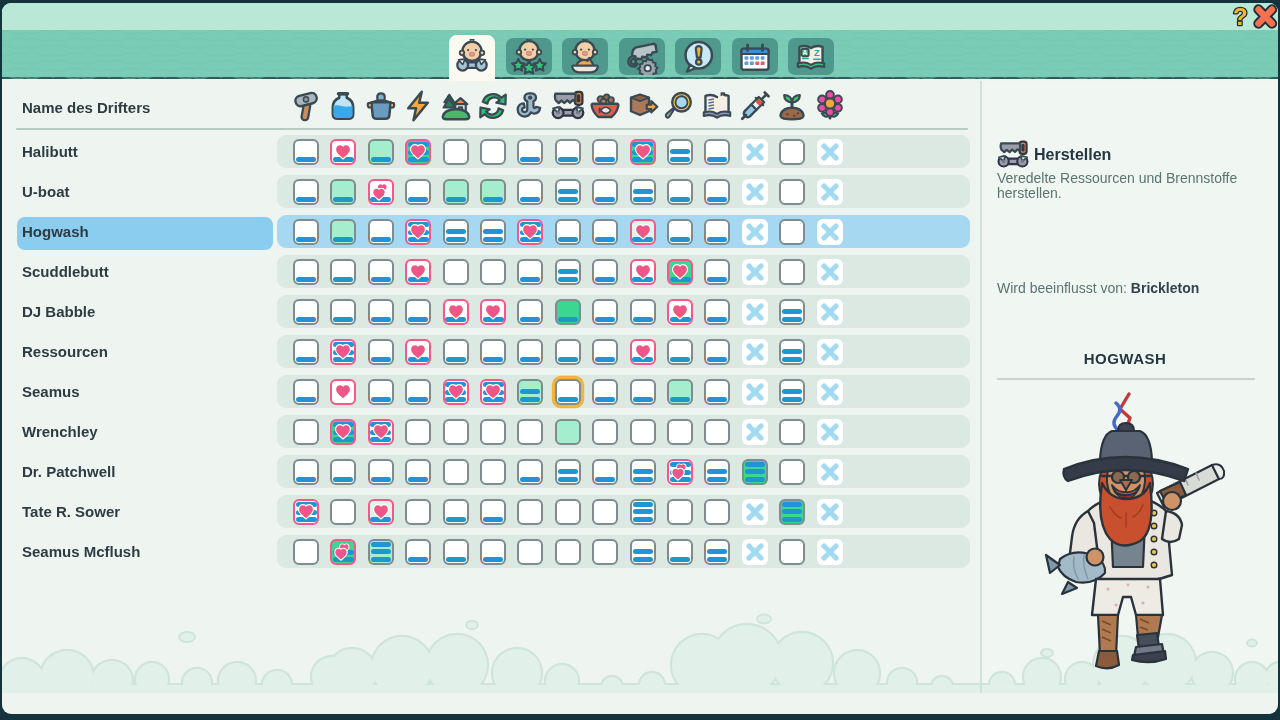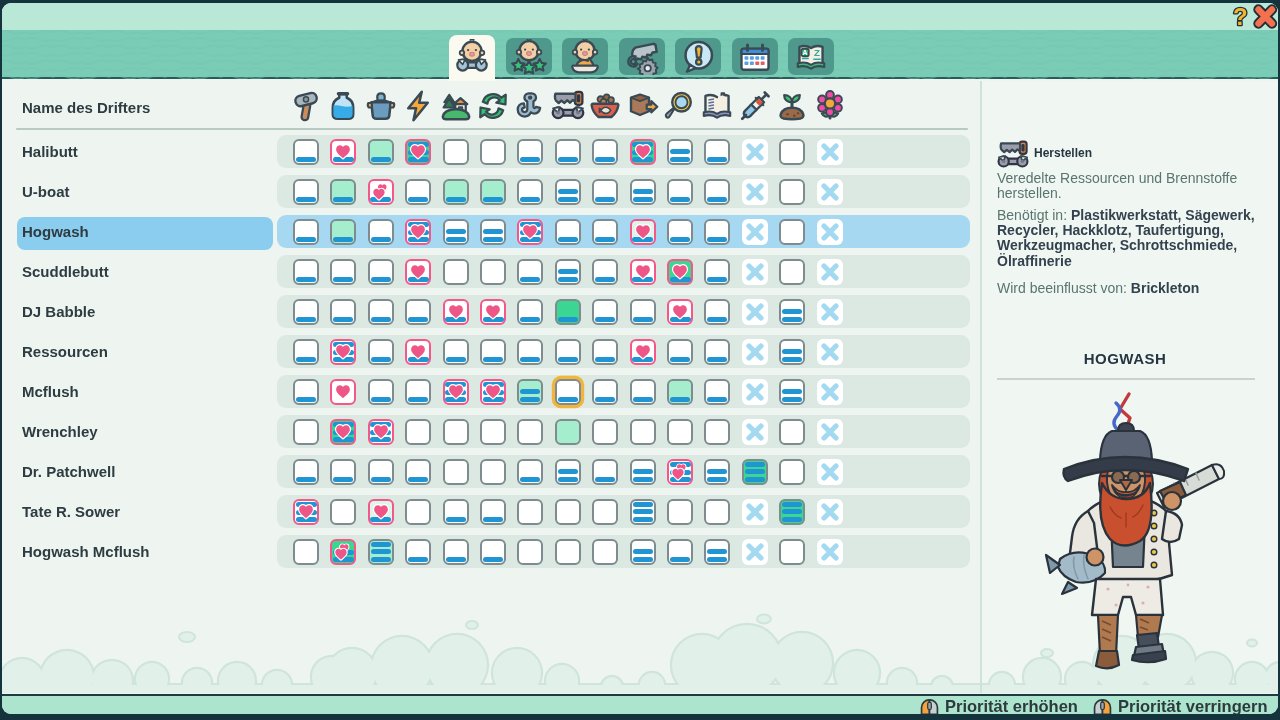--- a/index.html
+++ b/index.html
@@ -21,21 +21,21 @@
 .cell{position:absolute;width:26px;height:26px;border-radius:6px;background:#fff}
 .cell.bd{border:2px solid #7e8c90}
 .cell.pk{border:2.5px solid #f4578a}
 .cell.gl{background:#a5eecd}
 .cell.gd{background:#3bd691}
 .cell.gm{background:#def5e9}
 .cell.ring{box-shadow:0 0 0 3.2px #f0b53a}
 .bar{position:absolute;height:5px;border-radius:2.5px;background:#2095d3}
 .hsvg{position:absolute;left:50%;transform:translateX(-50%)}
 .rpanel{position:absolute;left:980px;top:0;width:300px;height:612px}
-.rp-title{position:absolute;left:52px;top:65px;font-size:12px;font-weight:bold;color:#263640}
+.rp-title{position:absolute;left:52px;top:65px;font-size:16px;font-weight:bold;color:#263640}
 .rp-icon{position:absolute;left:14px;top:57px;width:34px;height:34px}
 .rp-p{position:absolute;left:15px;width:280px;font-size:14px;line-height:15.2px;color:#5a7470}
 .rp-p b{color:#33424e}
 .charname{position:absolute;left:8px;top:269px;width:270px;text-align:center;font-size:15px;font-weight:bold;letter-spacing:.5px;color:#263640}
 .rp-hr{position:absolute;left:15px;top:297px;width:258px;height:2px;background:#c9d4ce}
 .bottombar{position:absolute;left:0;top:691px;width:100%;height:23px;background:#ace4cd;border-top:2px solid #1e3a42}
 .bbtn{position:absolute;top:1px;height:22px;font-size:16.5px;font-weight:bold;color:#2c3a3e;white-space:nowrap}
 .bbtn svg{vertical-align:-4px;margin-right:5px}
 </style></head>
 <body>
@@ -687,21 +687,21 @@
 <div class="cell bd" style="left:777.2px;top:257.5px">
         <i class="bar" style="left:1.0px;right:1.0px;bottom:1.0px"></i>
         <i class="bar" style="left:1.0px;right:1.0px;bottom:8.5px"></i>
       </div>
 <div class="cell" style="left:814.6px;top:257.5px">
         <svg class="hsvg" style="top:4px" width="18" height="18" viewBox="0 0 18 18">
           <path d="M3 3 L15 15 M15 3 L3 15" stroke="#a3daf1" stroke-width="5.2" stroke-linecap="round"></path>
         </svg>
       </div>
 <div class="pill" style="top:294px"></div>
-<div class="rname" style="top:302px">Mcflush</div>
+<div class="rname" style="top:302px">Seamus</div>
 <div class="cell bd" style="left:291.0px;top:297.5px">
         <i class="bar" style="left:1.0px;right:1.0px;bottom:1.0px"></i>
       </div>
 <div class="cell pk" style="left:328.4px;top:297.5px">
         <svg class="hsvg" style="top:2px" width="17" height="17" viewBox="0 0 17 17">
           <path d="M8.5 15.2 C5.2 12.4 1.6 9.8 1.6 6.3 C1.6 3.8 3.5 2.2 5.5 2.2 C6.8 2.2 7.9 2.9 8.5 4 C9.1 2.9 10.2 2.2 11.5 2.2 C13.5 2.2 15.4 3.8 15.4 6.3 C15.4 9.8 11.8 12.4 8.5 15.2 Z" fill="#ee5687" stroke="#fff" stroke-width="2.4" paint-order="stroke"></path>
         </svg>
       </div>
 <div class="cell bd" style="left:365.8px;top:297.5px">
         <i class="bar" style="left:1.0px;right:1.0px;bottom:1.0px"></i>
@@ -898,21 +898,21 @@
         <i class="bar" style="left:1.0px;right:1.0px;bottom:1.0px"></i>
         <i class="bar" style="left:1.0px;right:1.0px;bottom:8.5px"></i>
         <i class="bar" style="left:1.0px;right:1.0px;bottom:16.0px"></i>
       </div>
 <div class="cell" style="left:814.6px;top:417.5px">
         <svg class="hsvg" style="top:4px" width="18" height="18" viewBox="0 0 18 18">
           <path d="M3 3 L15 15 M15 3 L3 15" stroke="#a3daf1" stroke-width="5.2" stroke-linecap="round"></path>
         </svg>
       </div>
 <div class="pill" style="top:454px"></div>
-<div class="rname" style="top:462px">Hogwash Mcflush</div>
+<div class="rname" style="top:462px">Seamus Mcflush</div>
 <div class="cell bd" style="left:291.0px;top:457.5px"></div>
 <div class="cell pk gd" style="left:328.4px;top:457.5px">
         <i class="bar" style="left:0.5px;right:0.5px;bottom:0.5px"></i>
         <i class="bar" style="left:0.5px;right:0.5px;bottom:8.0px"></i>
         <svg class="hsvg" style="top:1px" width="20" height="19" viewBox="0 0 20 19">
           <g transform="translate(6,1) scale(.62)">
             <path d="M8.5 15.2 C5.2 12.4 1.6 9.8 1.6 6.3 C1.6 3.8 3.5 2.2 5.5 2.2 C6.8 2.2 7.9 2.9 8.5 4 C9.1 2.9 10.2 2.2 11.5 2.2 C13.5 2.2 15.4 3.8 15.4 6.3 C15.4 9.8 11.8 12.4 8.5 15.2 Z" fill="#ee5687" stroke="#fff" stroke-width="3" paint-order="stroke"></path>
           </g>
           <g transform="translate(1,5) scale(.82)">
             <path d="M8.5 15.2 C5.2 12.4 1.6 9.8 1.6 6.3 C1.6 3.8 3.5 2.2 5.5 2.2 C6.8 2.2 7.9 2.9 8.5 4 C9.1 2.9 10.2 2.2 11.5 2.2 C13.5 2.2 15.4 3.8 15.4 6.3 C15.4 9.8 11.8 12.4 8.5 15.2 Z" fill="#ee5687" stroke="#fff" stroke-width="2.8" paint-order="stroke"></path>
@@ -967,21 +967,20 @@
             <rect x="5" y="14.6" width="14" height="3.8" rx="1.9" fill="#9b9daa" stroke="#2f3646" stroke-width="1.5"></rect>
             <circle cx="5.4" cy="16.5" r="3.6" fill="#9b9daa" stroke="#2f3646" stroke-width="1.5"></circle>
             <circle cx="18.6" cy="16.5" r="3.6" fill="#9b9daa" stroke="#2f3646" stroke-width="1.5"></circle>
             <path d="M5.4 16.3 L2.0 13.6 L6.6 12.7 Z" fill="#eef5f1" stroke="#3a4a54" stroke-width="1.2" stroke-linejoin="round" stroke-linecap="round"></path>
             <path d="M18.6 16.3 L22.0 13.6 L17.4 12.7 Z" fill="#eef5f1" stroke="#3a4a54" stroke-width="1.2" stroke-linejoin="round" stroke-linecap="round"></path>
             <circle cx="5.4" cy="16.5" r="1.2" fill="#777989"></circle>
             <circle cx="18.6" cy="16.5" r="1.2" fill="#777989"></circle>
           </svg></div>
       <div class="rp-title">Herstellen</div>
       <div class="rp-p" style="top:90px">Veredelte Ressourcen und Brennstoffe herstellen.</div>
-      <div class="rp-p" style="top:127px">Benötigt in: <b>Plastikwerkstatt, Sägewerk,<br>Recycler, Hackklotz, Taufertigung,<br>Werkzeugmacher, Schrottschmiede,<br>Ölraffinerie</b></div>
       <div class="rp-p" style="top:200px">Wird beeinflusst von: <b>Brickleton</b></div>
       <div class="charname">HOGWASH</div>
       <div class="rp-hr"></div>
       <svg width="230" height="290" viewBox="0 0 230 290" style="position:absolute;left:40px;top:308px">
           <path d="M104 40 l4 -11 l-10 -9 l9 -15" fill="none" stroke="#c23a3a" stroke-width="3.4" stroke-linejoin="round" stroke-linecap="round"></path>
           <path d="M97 42 q-9 -7 -2 -15 q6 -7 -1 -13" fill="none" stroke="#4668c8" stroke-width="3.4" stroke-linejoin="round" stroke-linecap="round"></path>
           <path d="M66 122 Q80 108 105 108 Q130 108 144 122 L150 186 Q128 194 105 194 Q82 194 60 186 Z" fill="#e9e7df" stroke="#2a333c" stroke-width="2.4" stroke-linejoin="round" stroke-linecap="round"></path>
           <path d="M88 112 L124 112 L121 178 L91 178 Z" fill="#76848f" stroke="#2a333c" stroke-width="2.2" stroke-linejoin="round" stroke-linecap="round"></path>
           <path d="M84 114 L97 110 L90 128 Z" fill="#22292f" stroke="#2a333c" stroke-width="1.6" stroke-linejoin="round" stroke-linecap="round"></path>
           <path d="M128 114 L115 110 L122 128 Z" fill="#22292f" stroke="#2a333c" stroke-width="1.6" stroke-linejoin="round" stroke-linecap="round"></path>
@@ -1025,24 +1024,12 @@
           <path d="M80 94 Q74 134 88 150 Q100 162 118 152 Q134 142 128 94 Q122 110 104 110 Q88 110 80 94 Z" fill="#c8502e" stroke="#2a333c" stroke-width="2.4" stroke-linejoin="round" stroke-linecap="round"></path>
           <path d="M92 102 Q104 112 116 101 Q112 110 104 109 Q96 109 92 102 Z" fill="#a03a20" stroke="#2a333c" stroke-width="1.4" stroke-linejoin="round" stroke-linecap="round"></path>
           <path d="M88 118 q5 9 11 11 M121 116 q-4 9 -10 12 M104 124 l0 14" fill="none" stroke="#a03a20" stroke-width="1.5" stroke-linejoin="round" stroke-linecap="round"></path>
           <path d="M90 96 Q96 104 104 103 Q112 104 118 96 Q116 106 104 106 Q92 106 90 96 Z" fill="#d8633a" stroke="#2a333c" stroke-width="1.8" stroke-linejoin="round" stroke-linecap="round"></path>
           <path d="M96 42 q0 -8 8 -8 q8 0 8 8 Z" fill="#3c4452" stroke="#2a333c" stroke-width="2.2" stroke-linejoin="round" stroke-linecap="round"></path>
           <path d="M78 72 Q79 46 90 42 L118 42 Q129 46 130 72 Z" fill="#5a6374" stroke="#2a333c" stroke-width="2.2" stroke-linejoin="round" stroke-linecap="round"></path>
           <path d="M42 80 Q103 56 166 80 L162 92 Q103 70 46 92 Q40 88 42 80 Z" fill="#343c49" stroke="#2a333c" stroke-width="2.4" stroke-linejoin="round" stroke-linecap="round"></path>
         </svg>
     </div>
   </div>
-  <div class="bottombar">
-    <div class="bbtn" style="left:917px"><svg width="21" height="18" viewBox="0 0 19 17">
-          <path d="M2 15.5 L2 9 C2 5 5.2 1.8 9.5 1.8 L9.5 15.5 Z" fill="#f5a13d" stroke="#2c3a3e" stroke-width="1.6" stroke-linejoin="round"></path>
-          <path d="M9.5 1.8 C13.8 1.8 17 5 17 9 L17 15.5 L9.5 15.5 Z" fill="#c9ced2" stroke="#2c3a3e" stroke-width="1.6" stroke-linejoin="round"></path>
-          <rect x="7.8" y="4" width="3.4" height="7" rx="1.7" fill="#9aa5ab" stroke="#2c3a3e" stroke-width="1.2"></rect>
-        </svg>Priorität erhöhen</div>
-    <div class="bbtn" style="left:1090px"><svg width="21" height="18" viewBox="0 0 19 17">
-          <path d="M2 15.5 L2 9 C2 5 5.2 1.8 9.5 1.8 L9.5 15.5 Z" fill="#c9ced2" stroke="#2c3a3e" stroke-width="1.6" stroke-linejoin="round"></path>
-          <path d="M9.5 1.8 C13.8 1.8 17 5 17 9 L17 15.5 L9.5 15.5 Z" fill="#f5a13d" stroke="#2c3a3e" stroke-width="1.6" stroke-linejoin="round"></path>
-          <rect x="7.8" y="4" width="3.4" height="7" rx="1.7" fill="#9aa5ab" stroke="#2c3a3e" stroke-width="1.2"></rect>
-        </svg>Priorität verringern</div>
-  </div>
 </div>
 </body></html>

